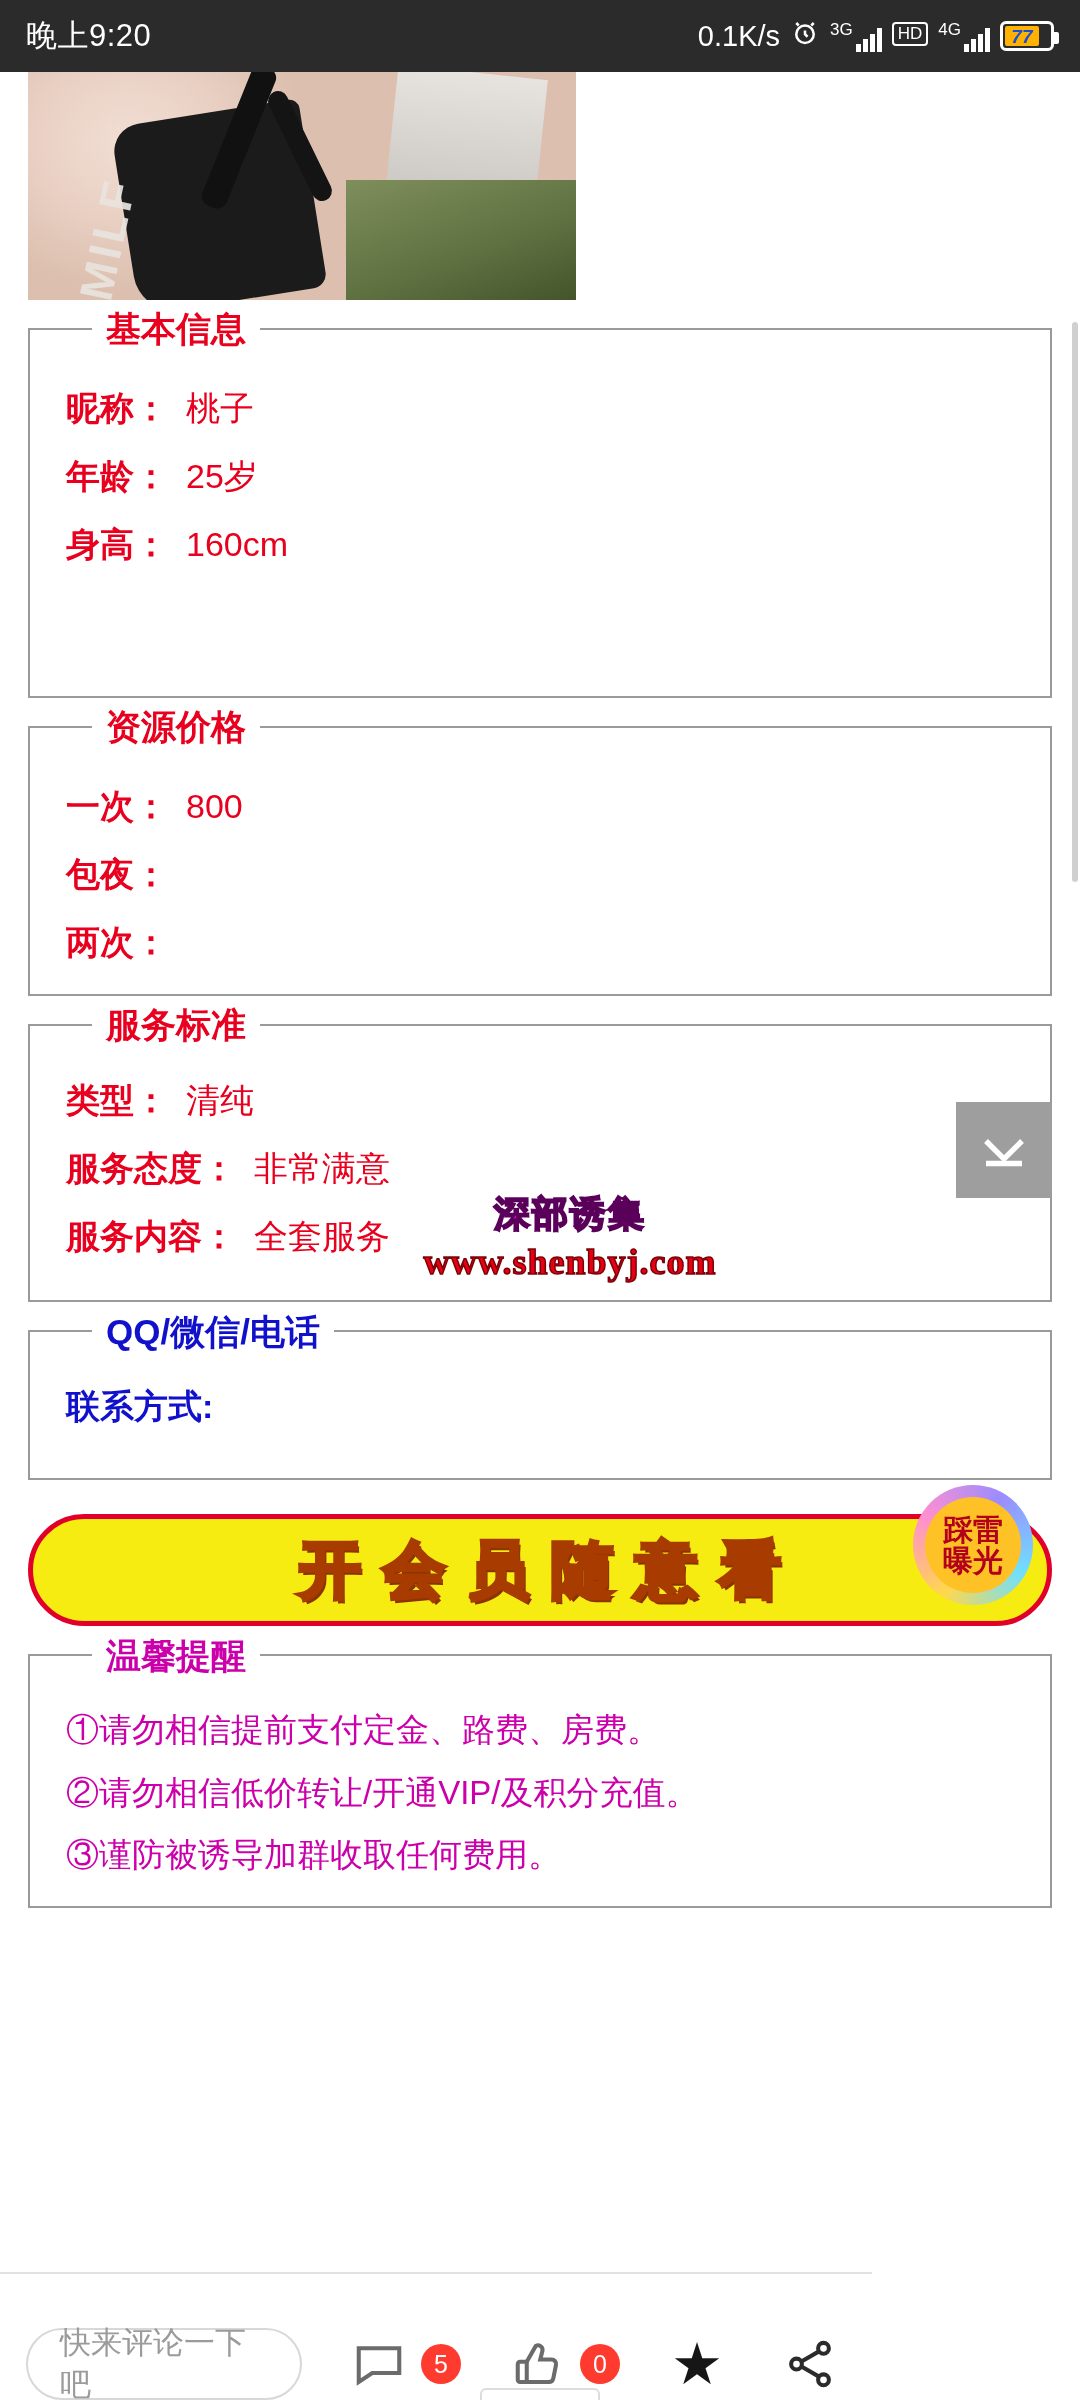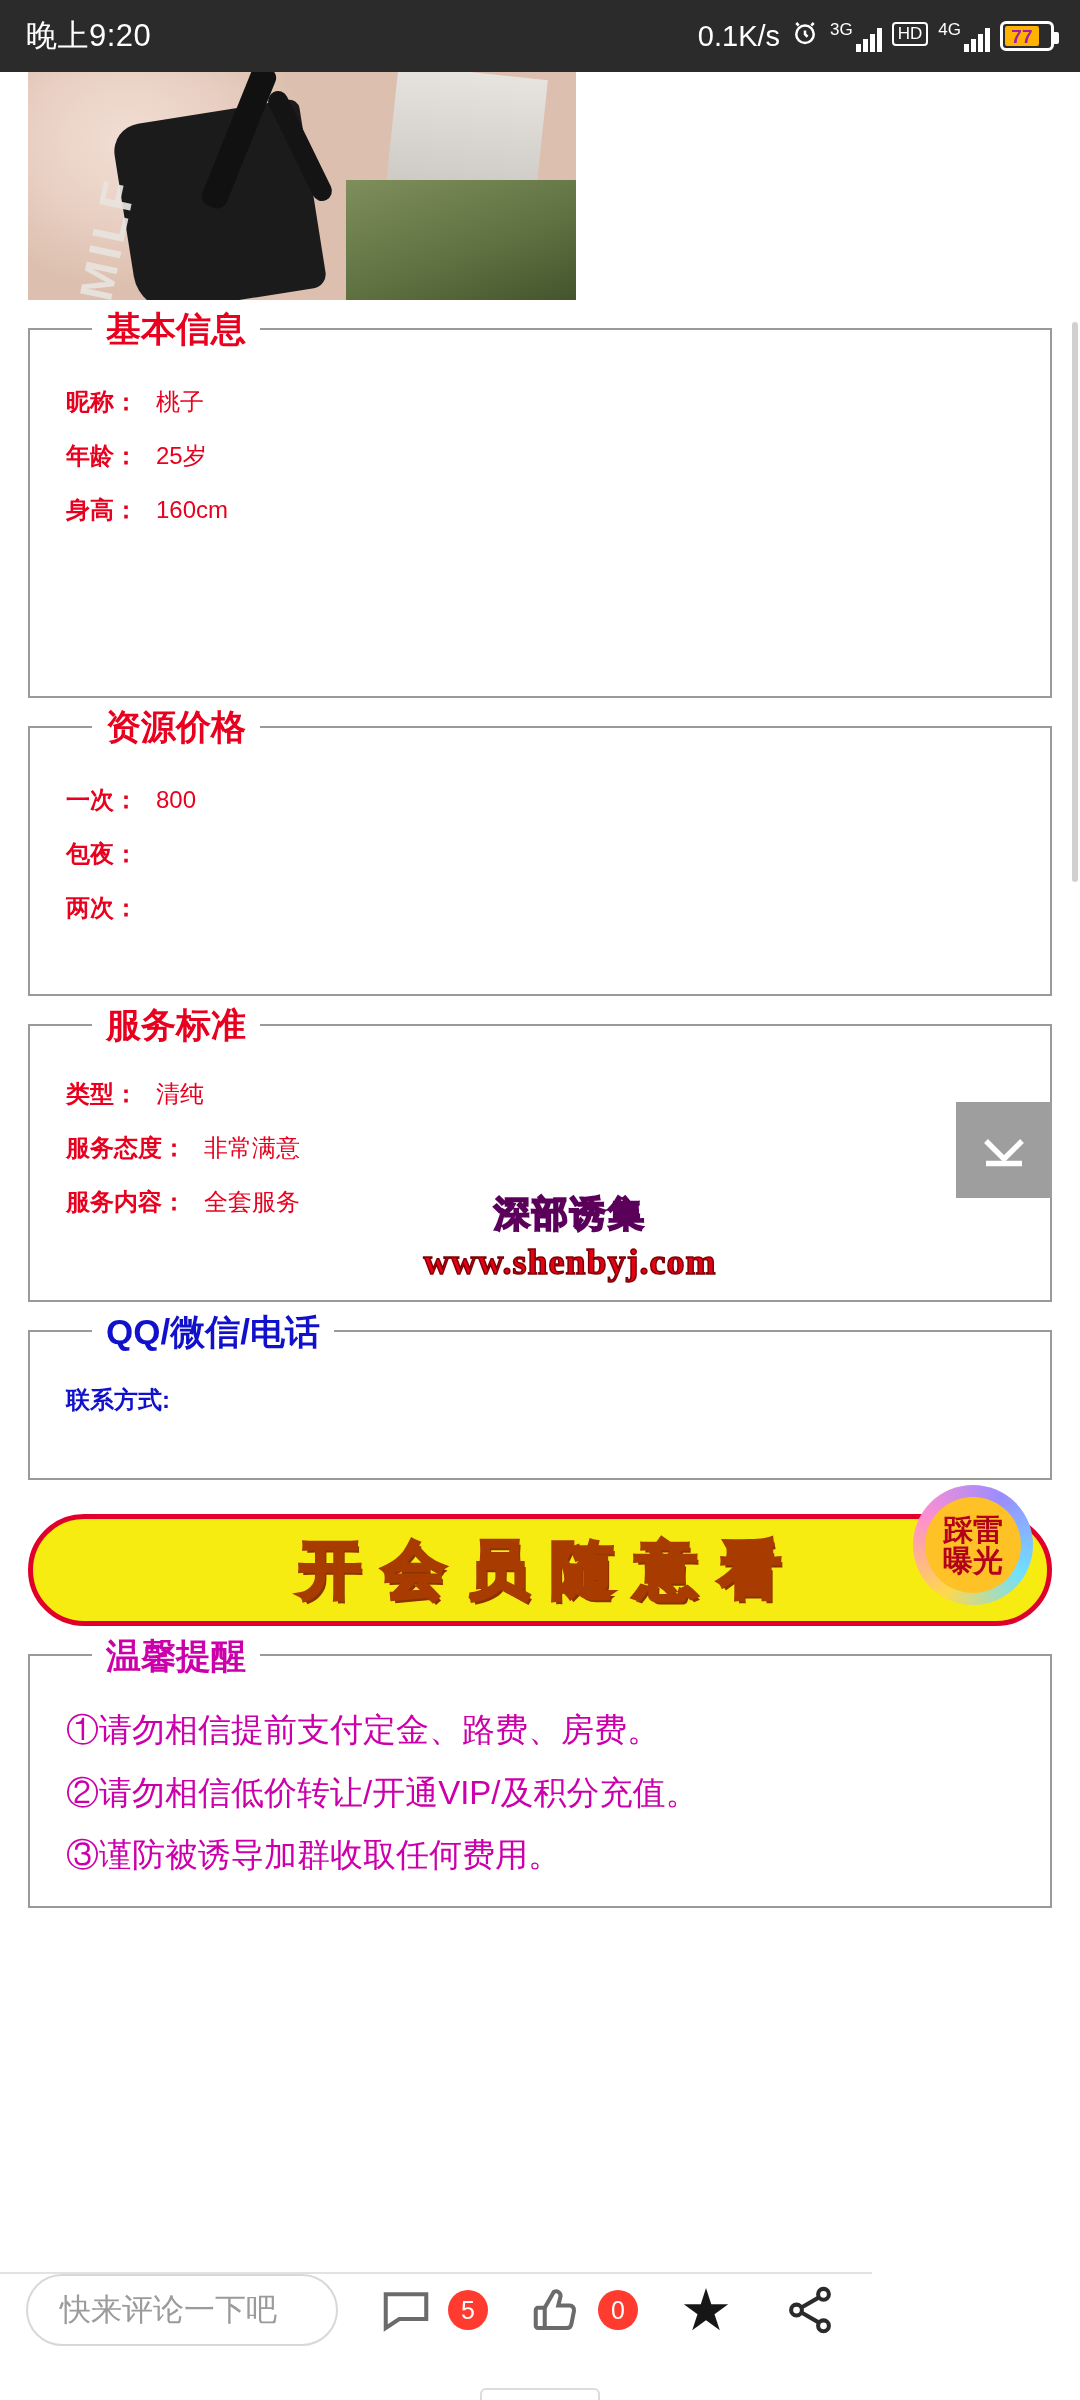--- a/index.html
+++ b/index.html
@@ -72,23 +72,24 @@
     background: #ffb300;
     height: 100%;
     width: 77%;
     border-radius: 2px;
     display: flex;
     align-items: center;
     justify-content: center;
   }
   .battery .pct {
     font-size: 19px;
-    color: #a21caf;
+    color: #1d4ed8;
     font-weight: bold;
     line-height: 1;
+    font-style: italic;
   }
 
   
   .content {
     position: absolute;
     top: 72px; left: 0;
     width: 1080px;
     height: 2172px;
     background: #ffffff;
     overflow: hidden;
@@ -177,21 +178,21 @@
     white-space: nowrap;
   }
   .legend.red { color: #e8001e; font-family: Liberation Serif, serif; }
   .legend.blue { color: #1111cc; }
   .legend.magenta { color: #cc00aa; }
 
   .row {
     display: flex;
     align-items: baseline;
     margin-bottom: 22px;
-    font-size: 24px;
+    font-size: 34px;
   }
   .row:last-child { margin-bottom: 0; }
   .row .k {
     color: #e8001e;
     font-weight: bold;
     white-space: nowrap;
   }
   .row .v {
     color: #e8001e;
     margin-left: 18px;
@@ -307,23 +308,23 @@
 
   
   .bottombar {
     position: absolute;
     left: 0; bottom: 0;
     width: 872px;
     height: 128px;
     background: #ffffff;
     border-top: 2px solid #e2e2e2;
     display: flex;
-    align-items: flex-start;
+    align-items: flex-end;
     padding: 0 26px;
-    gap: 32px;
+    gap: 41px;
   }
   .comment-input {
     flex: 1;
     height: 72px;
     border: 2px solid #d8d8d8;
     border-radius: 36px;
     display: flex;
     align-items: center;
     padding: 0 32px;
     color: #9b9b9b;

